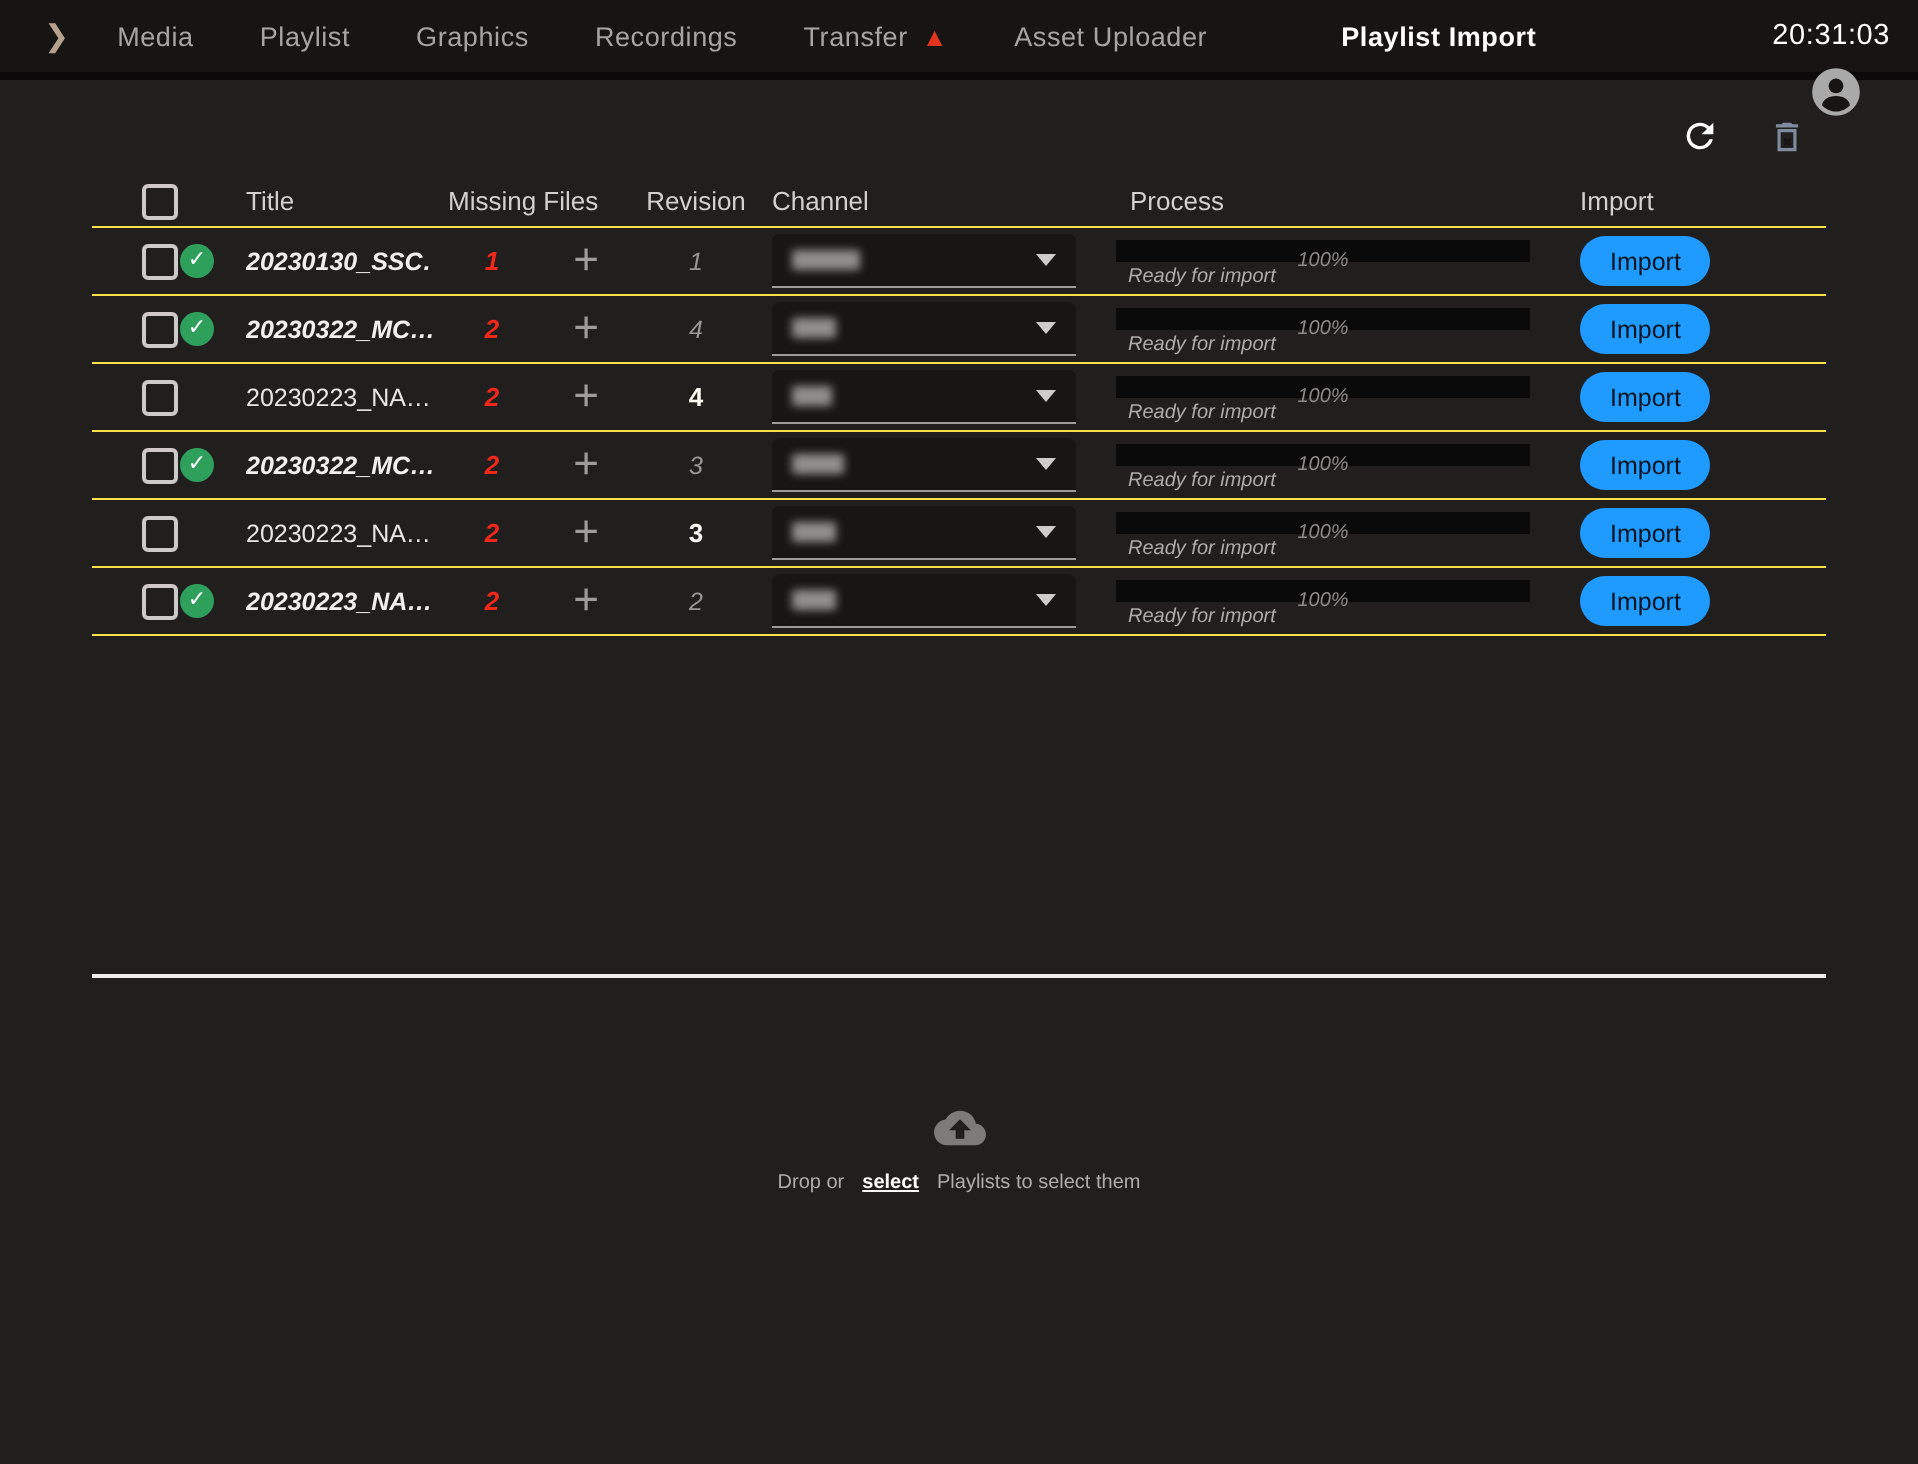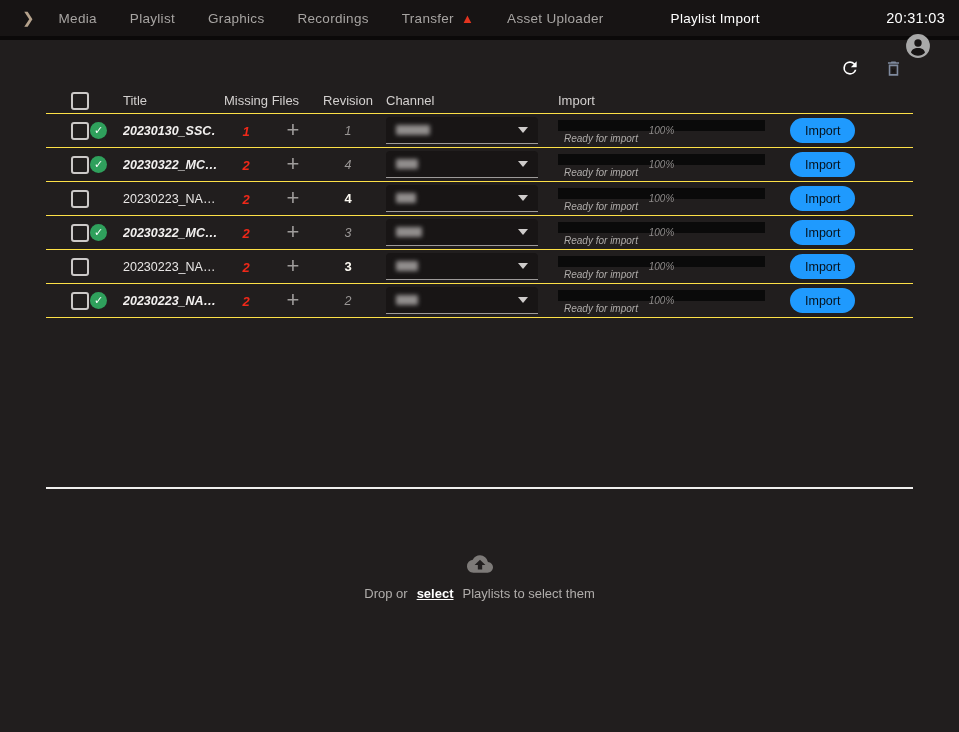--- a/index.html
+++ b/index.html
@@ -16,21 +16,21 @@
     color:#e8e6e5;
   }
   
   .topbar{
     height:40px;background:#171414;display:flex;align-items:center;
     padding:0 14px 0 0;border-bottom:4px solid #0b0909;
   }
   .collapse-btn{color:#b5a28c;font-size:15px;font-weight:bold;margin:0 24px 0 22px;cursor:pointer;}
   .nav{display:flex;align-items:center;gap:33px;}
   .nav-item{color:#a7a4a2;font-size:13.5px;letter-spacing:.3px;cursor:pointer;display:flex;align-items:center;gap:7px;white-space:nowrap;}
-  .nav-item.active{color:#ffffff;font-weight:normal;padding-left:34px;}
+  .nav-item.active{color:#ffffff;font-weight:bold;padding-left:34px;}
   .warn-tri{color:var(--warning);font-size:13px;line-height:1;}
   .topbar-right{margin-left:auto;display:flex;align-items:center;gap:7px;flex-direction:column;}
   .kebab{display:flex;flex-direction:column;gap:2px;padding:4px 3px;cursor:pointer;}
   .kebab i{width:3px;height:3px;border-radius:50%;background:#fff;display:block;}
   .clock{color:#fff;font-size:14.5px;letter-spacing:.3px;}
   .avatar{width:26px;height:26px;margin-left:4px;cursor:pointer;}
   
   .content{padding:0 46px;}
   .page-title{color:#fdfdfd;font-size:25px;font-weight:500;margin-top:22px;letter-spacing:.2px;}
   .toolbar{display:flex;justify-content:flex-end;align-items:center;gap:24px;margin-top:16px;padding-right:10px;height:24px;}
@@ -78,21 +78,21 @@
   .progress-bar{width:207px;height:11px;background:#0a0a0a;text-align:center;}
   .progress-label{font-size:10px;font-style:italic;color:#8e8b8a;line-height:11px;}
   .status-text{font-size:10px;font-style:italic;color:#aeaba9;margin:2px 0 0 6px;}
   .import-btn{
     background:var(--accent);color:#06131d;border:none;border-radius:13px;height:25px;
     padding:0 15px;font-size:12.5px;font-weight:500;font-family:inherit;cursor:pointer;
   }
   
   .bottom-divider{margin-top:169px;border:none;border-top:2px solid #f0efee;}
   .dropzone{margin-top:62px;display:flex;flex-direction:column;align-items:center;gap:9px;cursor:pointer;}
-  .drop-text{font-size:13px;color:#b0adab;display:flex;align-items:center;gap:6px;}
+  .drop-text{font-size:10px;color:#b0adab;display:flex;align-items:center;gap:6px;}
   .select-link{color:#fff;font-weight:bold;text-decoration:underline;cursor:pointer;padding:0 3px;}
 </style>
 </head>
 <body>
 
 <header class="topbar">
   <span class="collapse-btn">❯</span>
   <nav class="nav">
       <span class="nav-item">Media</span>
       <span class="nav-item">Playlist</span>
@@ -139,20 +139,21 @@
   <section class="table">
     <div class="thead">
       <span class="c-check">
           <span class="checkbox"></span>
         </span>
       <span class="c-status"></span>
       <span class="h-title">Title</span>
       <span class="h-missing">Missing Files</span>
       <span class="h-rev">Revision</span>
       <span class="h-channel">Channel</span>
+      <span class="h-process">Process</span>
       <span class="h-import">Import</span>
     </div>
     <div class="tbody">
   <div class="trow verified">
     <span class="c-check">
             <span class="checkbox"></span>
           </span>
     <span class="c-status">
             <span class="check-circle">✓</span>
           </span>

